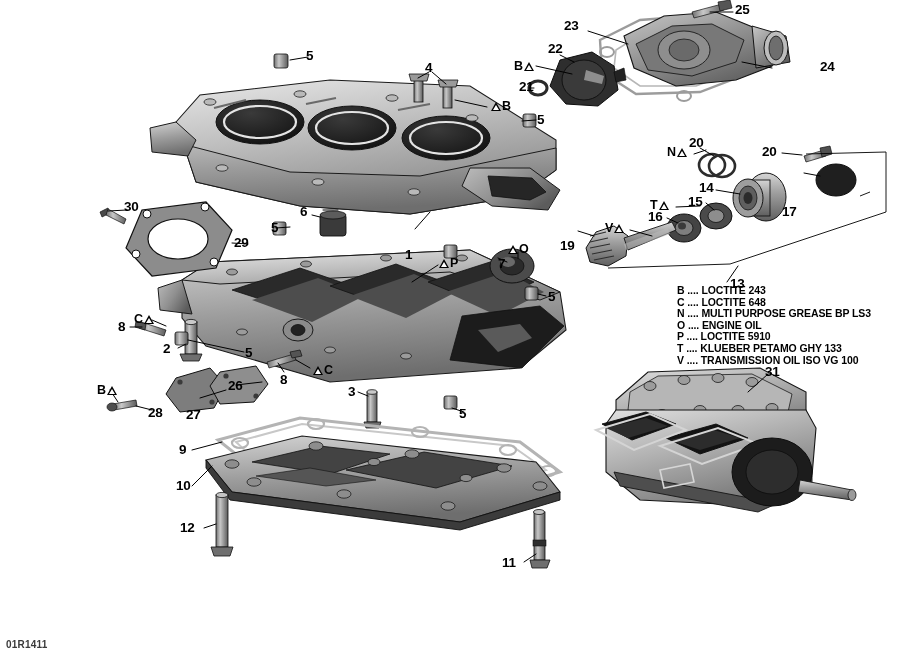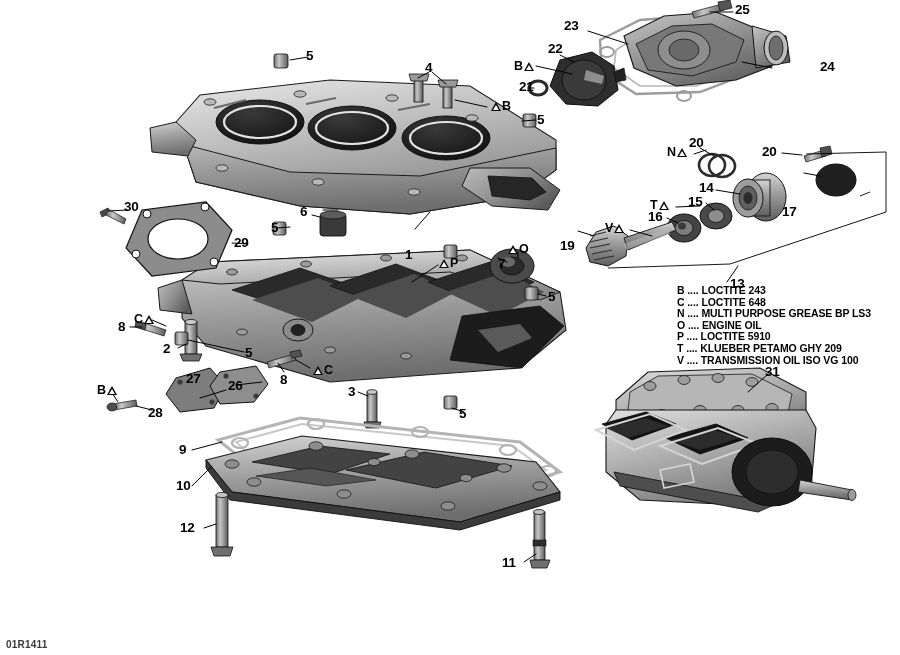--- a/index.html
+++ b/index.html
@@ -543,21 +543,21 @@
   <div class="callout num" style="left:271px;  top:221px;">5</div>
   <div class="callout num" style="left:405px;  top:248px;">1</div>
   <div class="callout num" style="left:498px;  top:257px;">7</div>
   <div class="callout num" style="left:548px;  top:290px;">5</div>
 
   <div class="callout num" style="left:118px;  top:320px;">8</div>
   <div class="callout num" style="left:163px;  top:342px;">2</div>
   <div class="callout num" style="left:245px;  top:346px;">5</div>
   <div class="callout num" style="left:280px;  top:373px;">8</div>
   <div class="callout num" style="left:228px;  top:379px;">26</div>
-  <div class="callout num" style="left:186px;  top:372px;">27</div>
+  <div class="callout num" style="left:186px;  top:408px;">27</div>
   <div class="callout num" style="left:148px;  top:406px;">28</div>
   <div class="callout num" style="left:348px;  top:385px;">3</div>
   <div class="callout num" style="left:459px;  top:407px;">5</div>
 
   <div class="callout num" style="left:179px;  top:443px;">9</div>
   <div class="callout num" style="left:176px;  top:479px;">10</div>
   <div class="callout num" style="left:180px;  top:521px;">12</div>
   <div class="callout num" style="left:502px;  top:556px;">11</div>
   <div class="callout num" style="left:765px;  top:365px;">31</div>
 
@@ -610,19 +610,19 @@
     <span>V</span>
     <span class="tri"></span>
   </div>
 
   <div id="legend">
     <div class="lrow">B .... LOCTITE 243</div>
     <div class="lrow">C .... LOCTITE 648</div>
     <div class="lrow">N .... MULTI PURPOSE GREASE BP LS3</div>
     <div class="lrow">O .... ENGINE OIL</div>
     <div class="lrow">P .... LOCTITE 5910</div>
-    <div class="lrow">T .... KLUEBER PETAMO GHY 209</div>
+    <div class="lrow">T .... KLUEBER PETAMO GHY 133</div>
     <div class="lrow">V .... TRANSMISSION OIL ISO VG 100</div>
   </div>
 
   <div id="sheet-id">01R1411</div>
 
 </div>
 
 </body></html>

